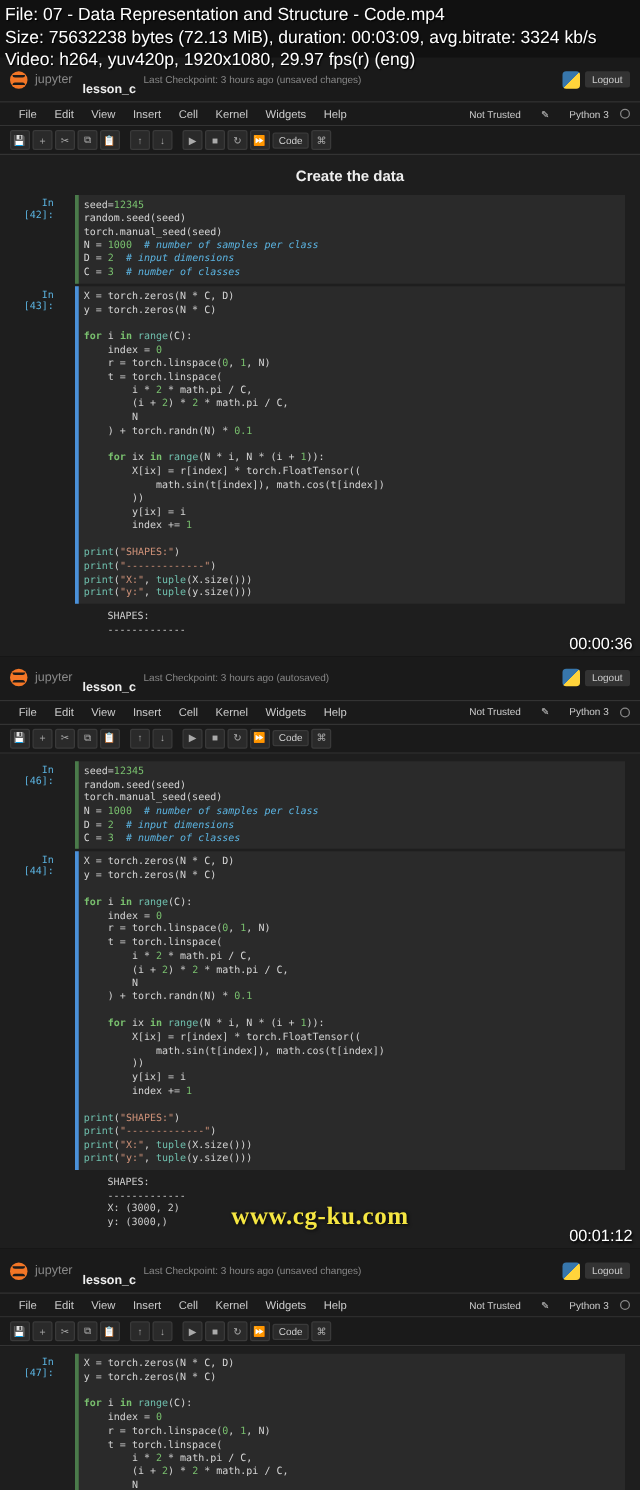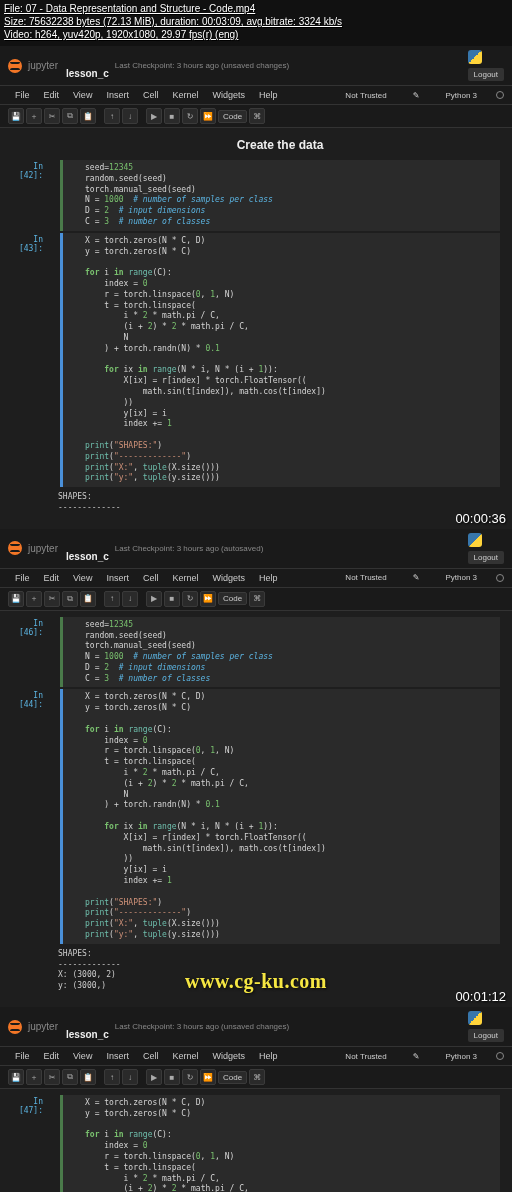--- a/index.html
+++ b/index.html
@@ -1,46 +1,46 @@
 <!DOCTYPE html>
 <html><head>
 <meta charset="utf-8">
 <style>
 * { margin:0; padding:0; box-sizing:border-box; }
 body { background:#000; font-family:"Helvetica Neue",Arial,sans-serif; font-size:9px; color:#ccc; width:512px; }
-.overlay-info { position:absolute; top:0; left:0; color:#fff; font-size:10px; line-height:1.3; padding:2px 4px; z-index:100; text-shadow:1px 1px 1px #000;text-decoration:underline; }
+.overlay-info { position:absolute; top:0; left:0; color:#fff; font-size:14px; line-height:1.3; padding:2px 4px; z-index:100; text-shadow:1px 1px 1px #000; }
 .frame { background:#111; position:relative; }
 .jupyter-bar { background:#1a1a1a; display:flex; align-items:center; padding:4px 8px; border-bottom:1px solid #333; position:relative; }
 .jupyter-logo { width:14px; height:14px; border-radius:50%; background:linear-gradient(#f37626,#f37626); margin-right:6px; position:relative; }
 .jupyter-logo::before, .jupyter-logo::after { content:""; position:absolute; left:2px; right:2px; height:2px; background:#1a1a1a; }
 .jupyter-logo::before { top:3px; border-radius:0 0 5px 5px; }
 .jupyter-logo::after { bottom:3px; border-radius:5px 5px 0 0; }
 .jupyter-text { color:#888; font-size:10px; margin-right:8px; }
 .notebook-name { color:#eee; font-size:10px; font-weight:bold; margin-right:6px;margin-top:16px; }
 .checkpoint { color:#888; font-size:8px; }
-.py-badge { margin-left:auto; display:flex; align-items:flex-start; gap:4px;flex-direction:column; }
+.py-badge { margin-left:auto; display:flex; align-items:center; gap:4px; }
 .py-icon { width:14px; height:14px; background:linear-gradient(135deg,#3776ab 50%,#ffd43b 50%); border-radius:3px; }
 .logout { background:#333; color:#ccc; padding:2px 6px; border-radius:2px; font-size:8px; }
 .menubar { background:#1a1a1a; display:flex; align-items:center; padding:2px 8px; border-bottom:1px solid #333; font-size:9px; }
 .menubar span { padding:2px 7px; color:#ccc; }
-.trust-kernel { margin-left:auto; display:flex; gap:12px; align-items:center; color:#888; font-size:8px; }
+.trust-kernel { margin-left:auto; display:flex; gap:2px; align-items:center; color:#888; font-size:8px; }
 .kernel-dot { width:8px; height:8px; border:1px solid #888; border-radius:50%; }
 .toolbar { background:#1a1a1a; display:flex; align-items:center; padding:3px 8px; gap:2px; border-bottom:1px solid #333; }
 .tb-btn { width:16px; height:16px; background:#2a2a2a; border:1px solid #3a3a3a; border-radius:2px; display:flex; align-items:center; justify-content:center; color:#aaa; font-size:8px; }
 .tb-sep { width:4px; }
 .tb-select { background:#2a2a2a; border:1px solid #3a3a3a; color:#ccc; padding:1px 4px; font-size:8px; border-radius:2px;text-align:center; }
 .nb-area { background:#1e1e1e; padding:6px 12px 12px 12px; }
 .md-cell { color:#eee; font-size:12px; font-weight:bold; padding:4px 0 8px 48px;text-align:center; }
 .code-cell { display:flex; margin-bottom:2px; }
 .prompt { width:48px; flex-shrink:0; text-align:right; padding-right:17px; font-family:Menlo,Consolas,monospace; font-size:8px; padding-top:2px; }
 .prompt.in { color:#5bb3e0; }
-.code-input { flex:1; background:#2a2a2a; border-left:3px solid #4a7a4a; padding:3px 22px; }
+.code-input { flex:1; background:#2a2a2a; border-left:3px solid #4a7a4a; padding:3px 4px; }
 .code-input.running { border-left-color:#4a90d9; }
 pre { font-family:Menlo,Consolas,monospace; font-size:8px; line-height:1.35; white-space:pre; color:#d4d4d4; }
-.output { margin-left:40px; padding:3px 6px; }
+.output { margin-left:68px; padding:3px 6px; }
 .output pre { color:#ccc; }
 .kw { color:#79c06e; font-weight:bold; }
 .num { color:#79c06e; }
 .str { color:#ce9178; }
 .com { color:#5bb3e0; font-style:italic; }
 .fn { color:#6fbfad; }
 .timestamp { position:absolute; bottom:3px; right:6px; color:#fff; font-size:13px; text-shadow:1px 1px 2px #000; z-index:50;text-align:center; }
 .watermark { position:absolute; left:50%; transform:translateX(-50%); color:#f5e642; font-family:Georgia,serif; font-size:20px; font-weight:bold; text-shadow:1px 1px 3px rgba(0,0,0,0.8); z-index:60; letter-spacing:0.5px; }
 </style>
 </head>

